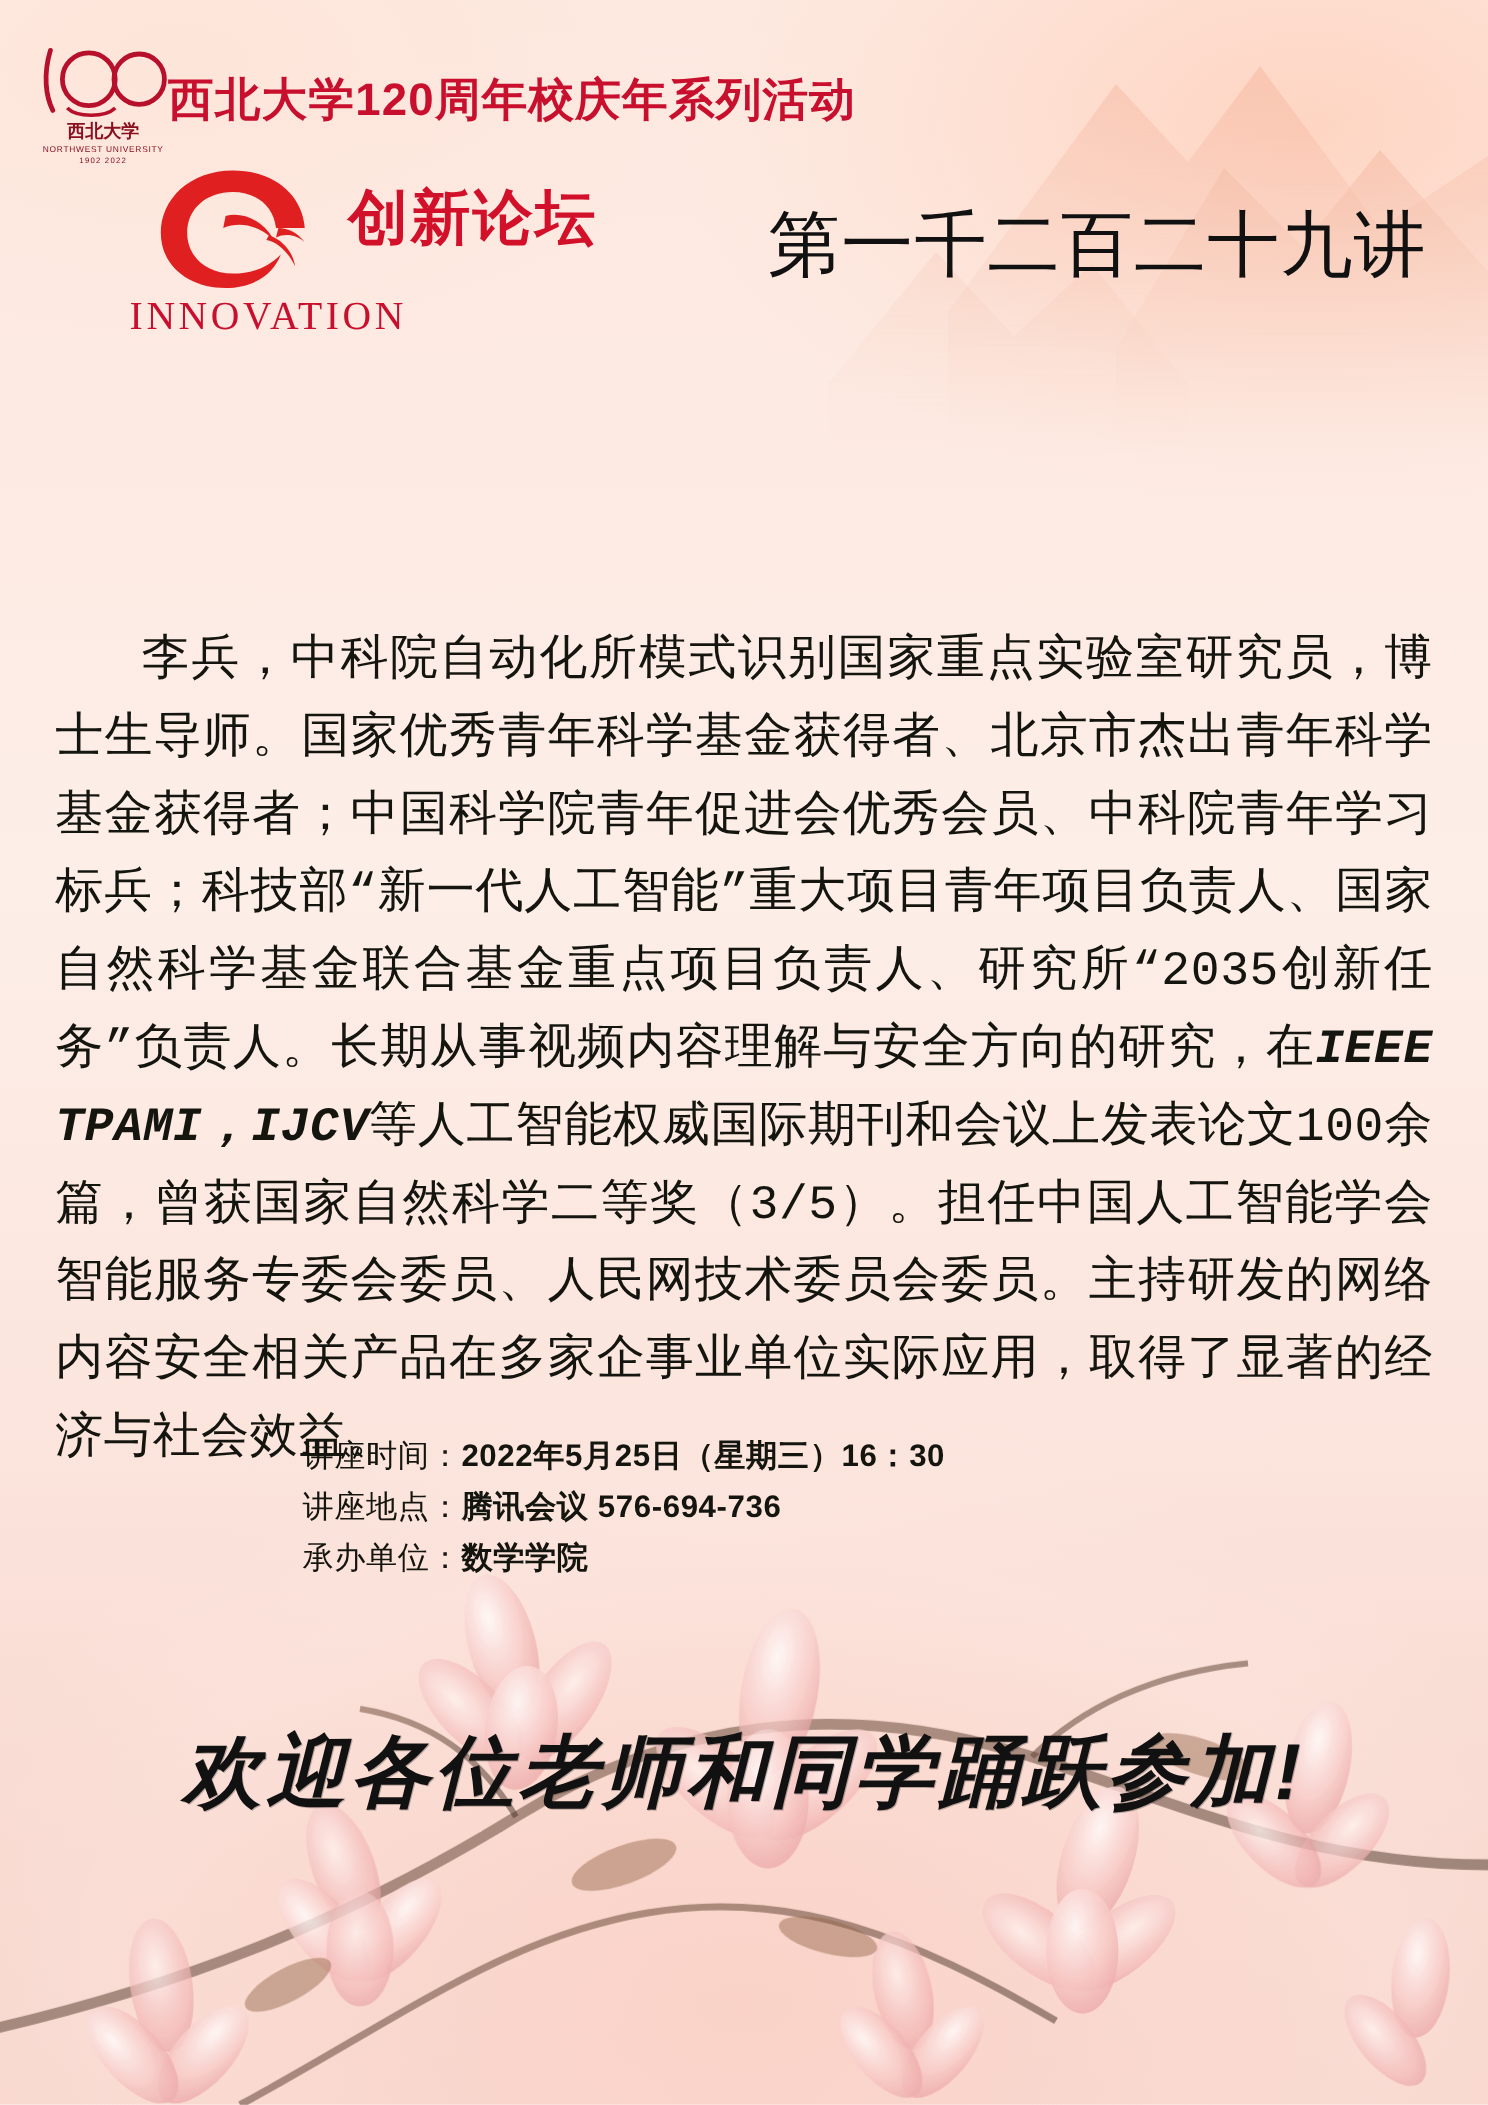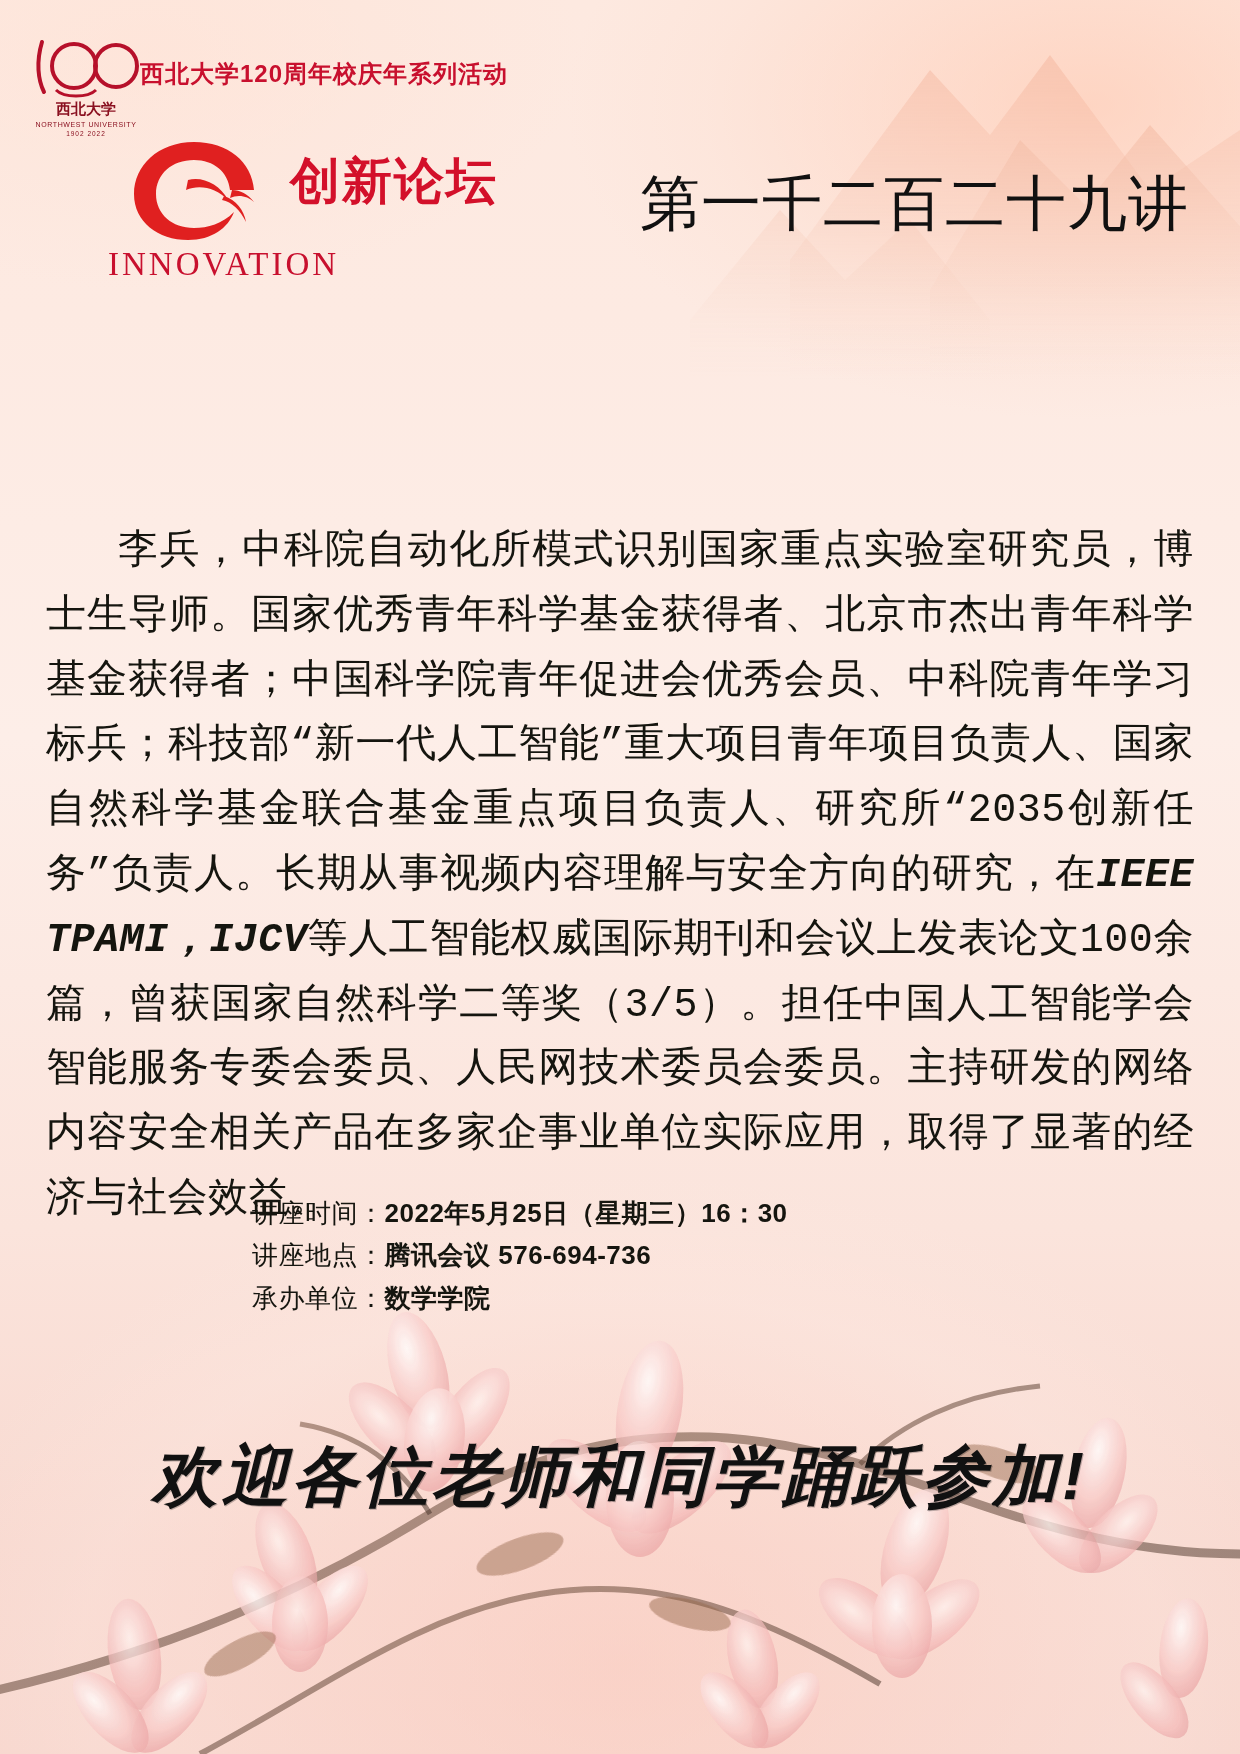--- a/index.html
+++ b/index.html
@@ -59,21 +59,21 @@
     top: 6px;
     width: 120px;
     height: 110px;
   }
   .anniv-title {
     position: absolute;
     left: 140px;
     top: 36px;
     font-family: "Liberation Sans", sans-serif;
     font-weight: bold;
-    font-size: 24px;
+    font-size: 38px;
     letter-spacing: 1px;
     color: #c8102e;
     white-space: nowrap;
   }
 
   
   .forum-row {
     position: absolute;
     top: 128px;
     left: 0;

